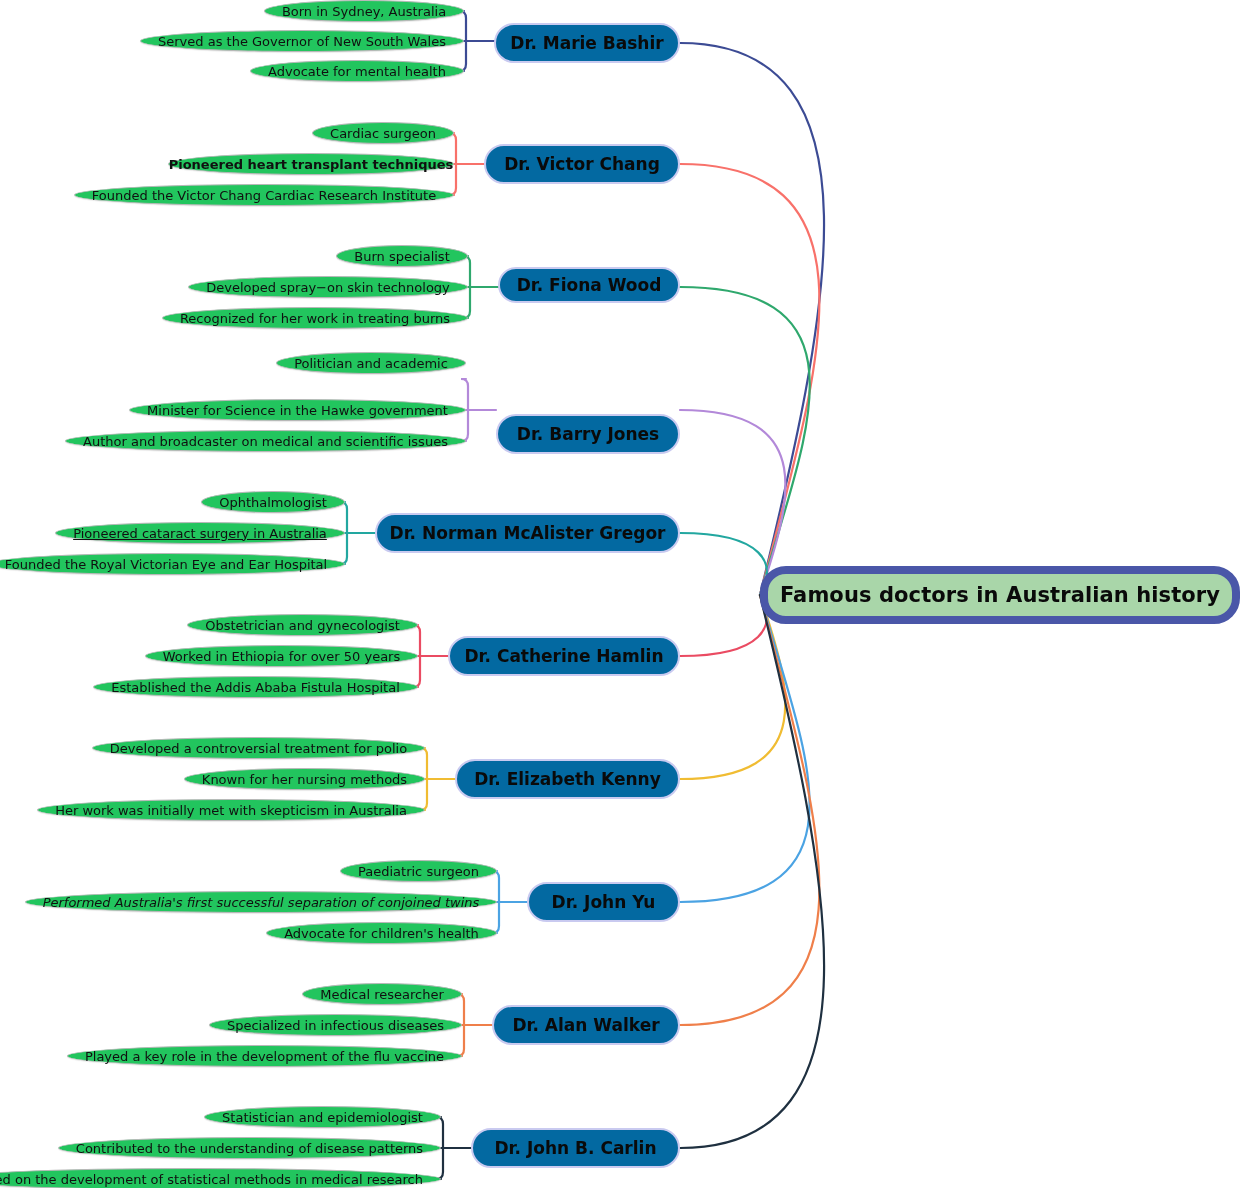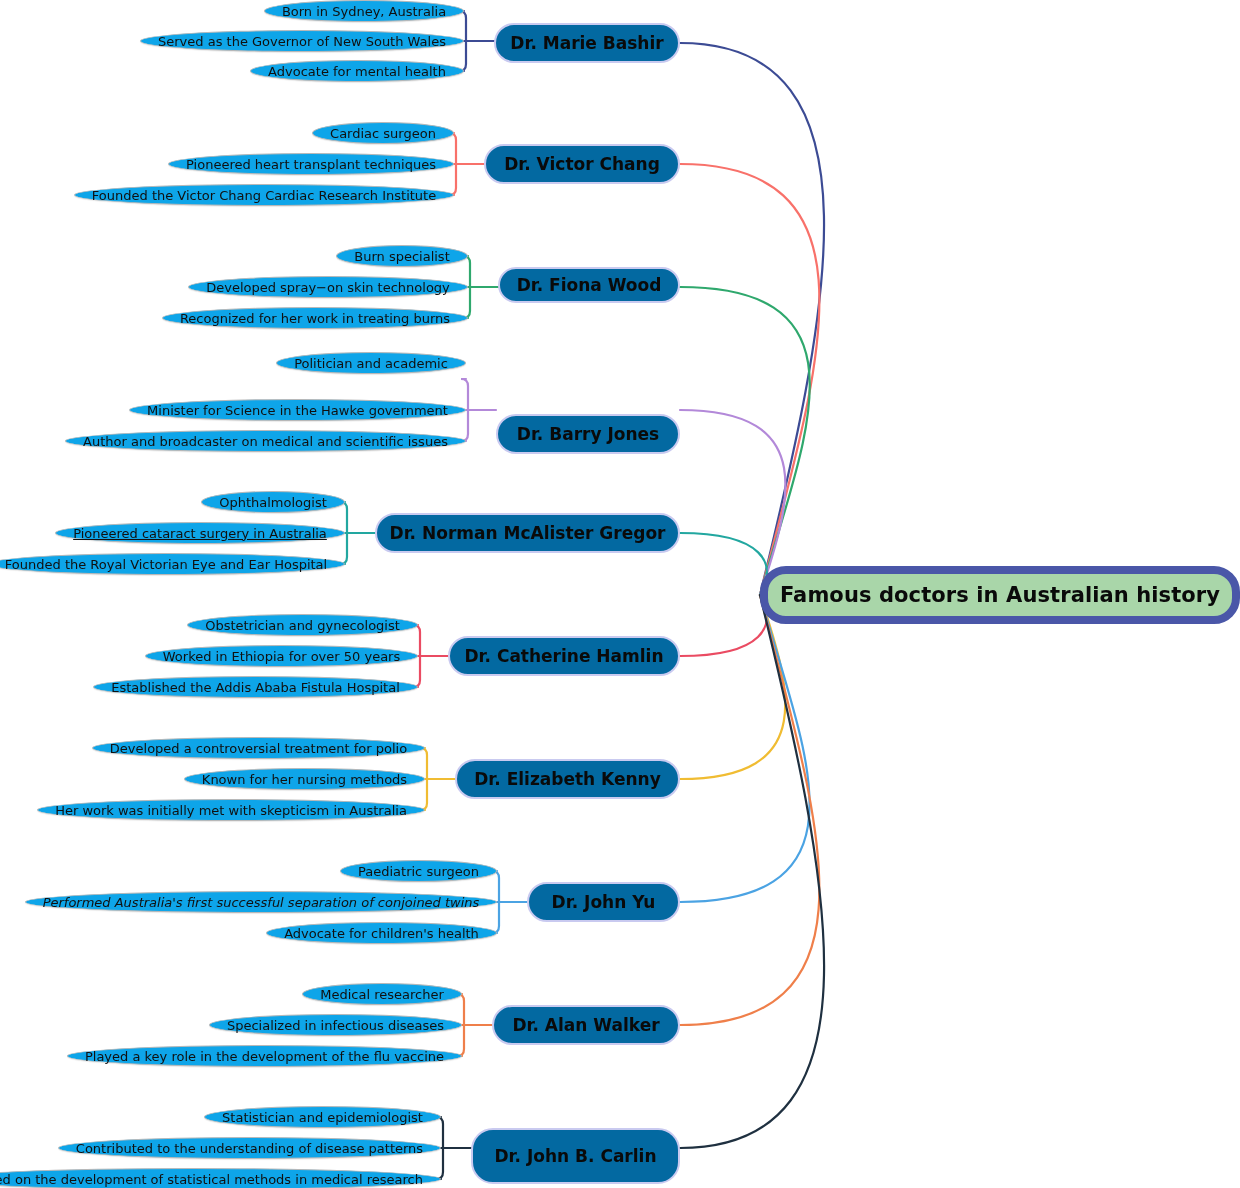--- a/index.html
+++ b/index.html
@@ -39,21 +39,21 @@
     color:#0a0a0a;
     font-weight:bold;
     font-size:17px;
     white-space:nowrap;
   }
 
   
   .leaf{
     position:absolute;
     box-sizing:border-box;
-    background:#0ea5e9;
+    background:#22c55e;
     border:1px solid #b8b8b8;
     border-radius:50%/50%;
     display:flex;align-items:center;justify-content:center;
     color:#101010;
     font-size:13px;
     white-space:nowrap;
     height:22px;
     box-shadow:0 1px 1px rgba(0,0,0,.09);
   }
 </style>
@@ -108,21 +108,21 @@
       </div>
       <div class="leaf" style="width: 214px; left: 250px; top: 60px;">
         <span>Advocate for mental health</span>
       </div>
       <div class="branch-node" style="left: 484px; top: 144px; width: 196px; height: 40px;">
         <span>Dr. Victor Chang</span>
       </div>
       <div class="leaf" style="width: 142px; left: 312px; top: 122px;">
         <span>Cardiac surgeon</span>
       </div>
-      <div class="leaf" style="width: 286px; left: 168px; top: 153px;">
+      <div class="leaf" style="width: 286px; left: 168px; top: 153px; font-weight: bold;">
         <span>Pioneered heart transplant techniques</span>
       </div>
       <div class="leaf" style="width: 380px; left: 74px; top: 184px;">
         <span>Founded the Victor Chang Cardiac Research Institute</span>
       </div>
       <div class="branch-node" style="left: 498px; top: 267px; width: 182px; height: 36px;">
         <span>Dr. Fiona Wood</span>
       </div>
       <div class="leaf" style="width: 132px; left: 336px; top: 245px;">
         <span>Burn specialist</span>
@@ -198,21 +198,21 @@
       </div>
       <div class="leaf" style="width: 160px; left: 302px; top: 983px;">
         <span>Medical researcher</span>
       </div>
       <div class="leaf" style="width: 253px; left: 209px; top: 1014px;">
         <span>Specialized in infectious diseases</span>
       </div>
       <div class="leaf" style="width: 395px; left: 67px; top: 1045px;">
         <span>Played a key role in the development of the flu vaccine</span>
       </div>
-      <div class="branch-node" style="left: 471px; top: 1128px; width: 209px; height: 56px;">
+      <div class="branch-node" style="left: 471px; top: 1128px; width: 209px; height: 40px;">
         <span>Dr. John B. Carlin</span>
       </div>
       <div class="leaf" style="width: 237px; left: 204px; top: 1106px;">
         <span>Statistician and epidemiologist</span>
       </div>
       <div class="leaf" style="width: 383px; left: 58px; top: 1137px;">
         <span>Contributed to the understanding of disease patterns</span>
       </div>
       <div class="leaf" style="width: 497px; left: -56px; top: 1168px;">
         <span>Worked on the development of statistical methods in medical research</span>

